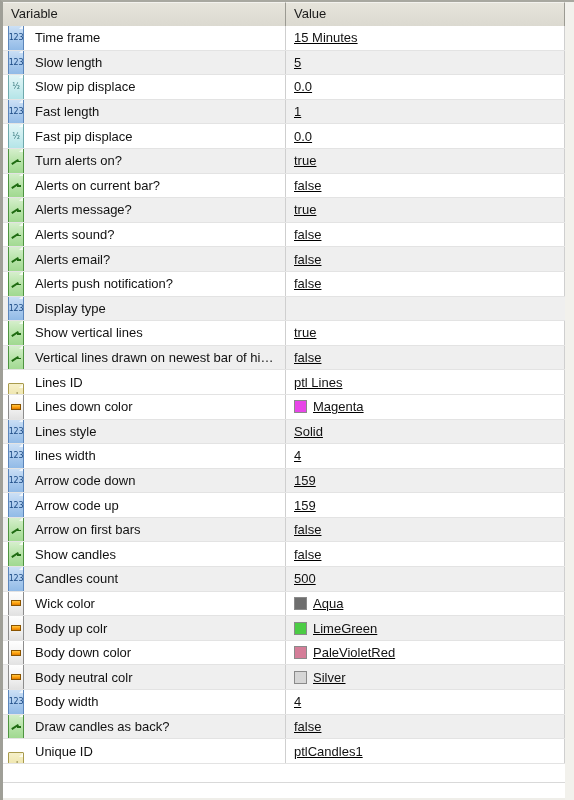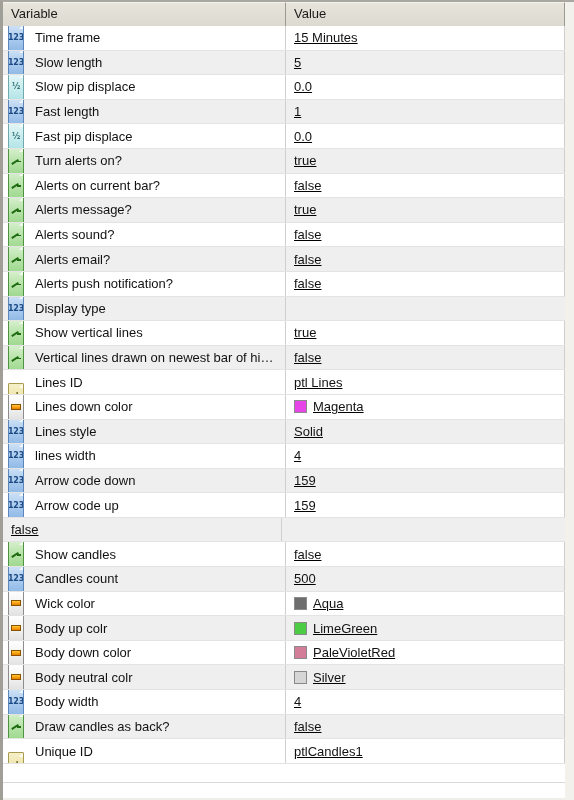--- a/index.html
+++ b/index.html
@@ -114,21 +114,21 @@
     position: relative;
     width: 16px;
     height: 28px;
     flex: 0 0 16px;
     border-radius: 1px;
     box-sizing: border-box;
     display: flex;
     align-items: center;
     justify-content: center;
     font-size: 8px;
-    font-weight: bold;
+    font-weight: normal;
     font-family: "DejaVu Sans", sans-serif;
     letter-spacing: -0.3px;
     overflow: hidden;
   }
   
   .tico::after {
     content: "";
     position: absolute;
     top: 0; right: 0;
     border-width: 0 0 4px 4px;
@@ -428,20 +428,29 @@
         <div class="row">
           <div class="cell-var">
             <span class="tico int">123</span>
             <span class="label">Arrow code up</span>
           </div>
           <div class="cell-val">
             <span class="value-text">159</span>
           </div>
         </div>
         <div class="row alt">
+          <div class="cell-var">
+            <span class="tico bool">
+              <span class="glyph-line">
+                <i class="s1"></i>
+                <i class="s2"></i>
+              </span>
+            </span>
+            <span class="label">Arrow on first bars</span>
+          </div>
           <div class="cell-val">
             <span class="value-text">false</span>
           </div>
         </div>
         <div class="row">
           <div class="cell-var">
             <span class="tico bool">
               <span class="glyph-line">
                 <i class="s1"></i>
                 <i class="s2"></i>

